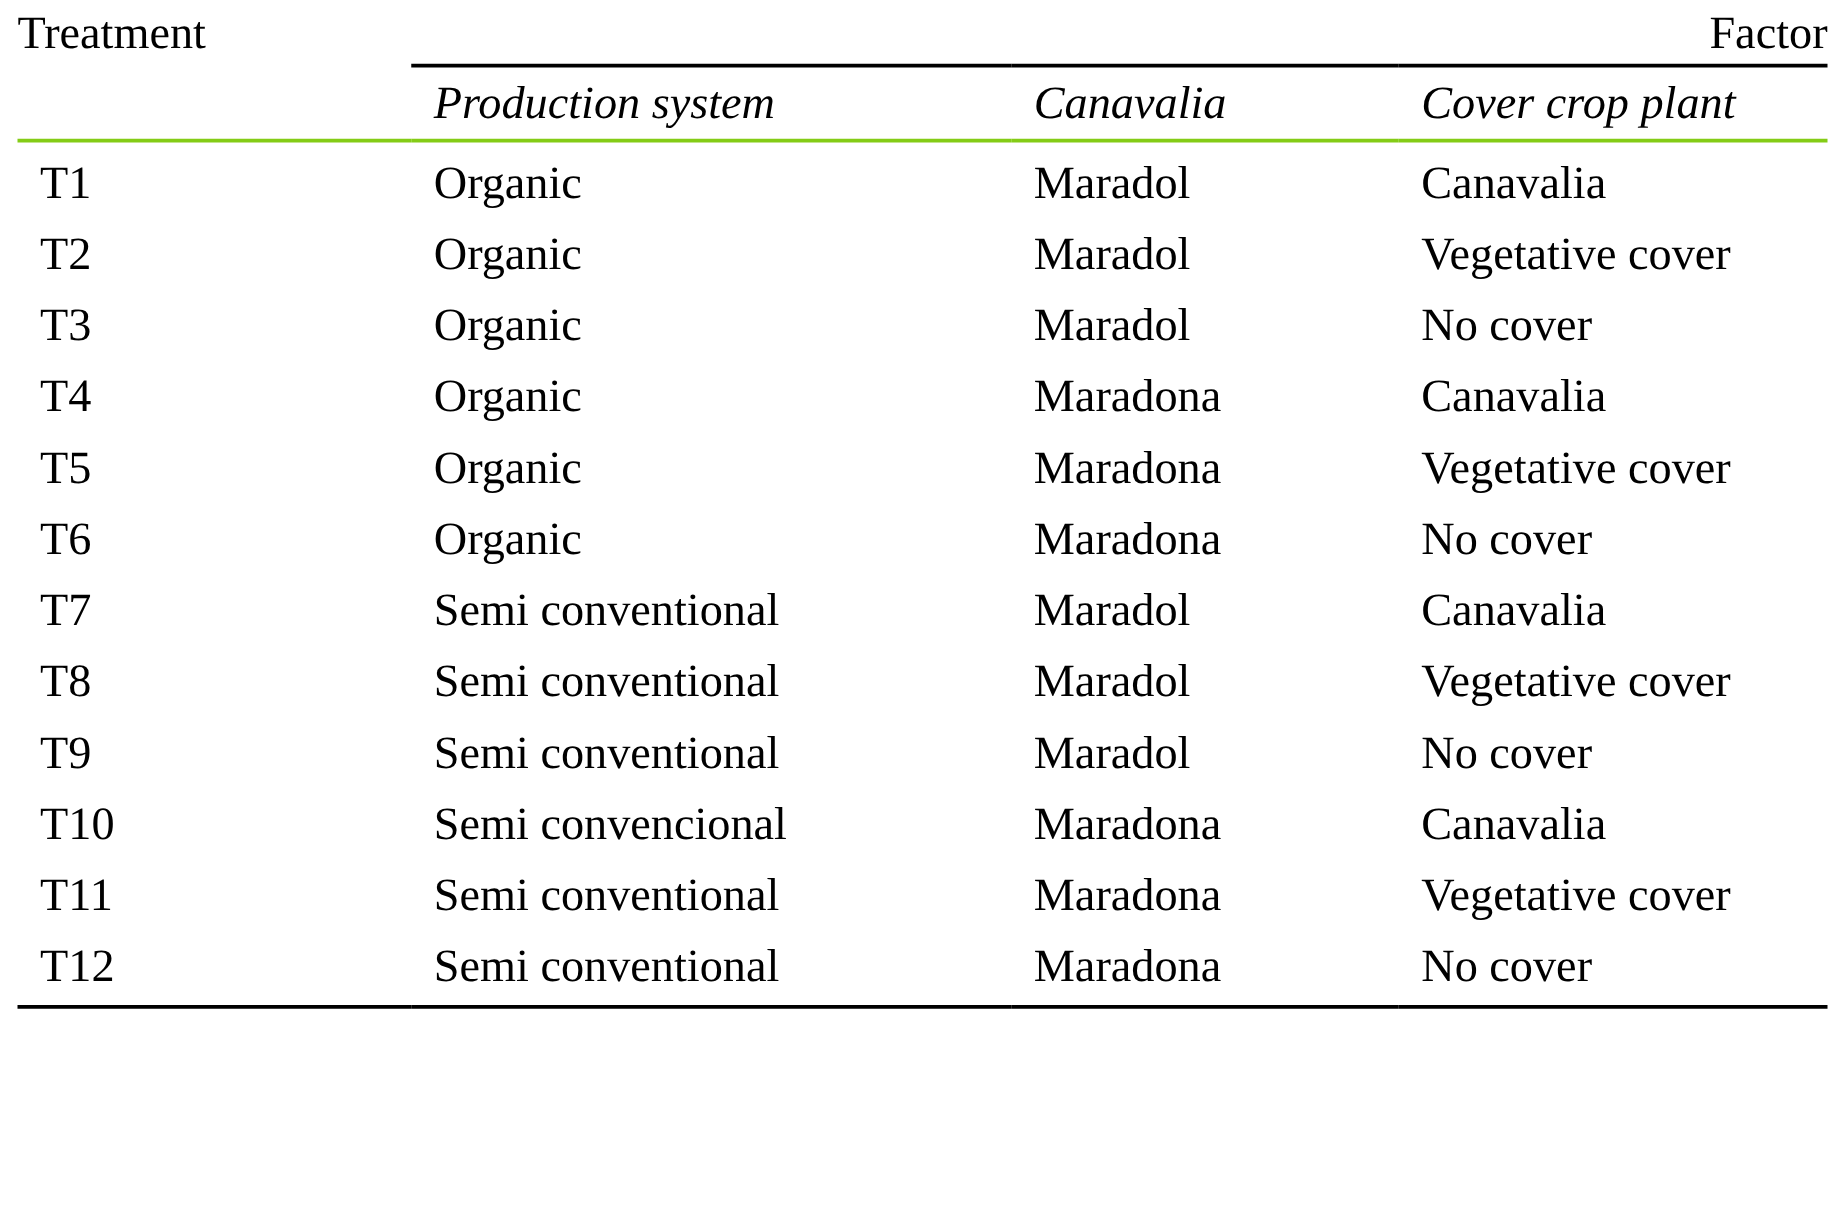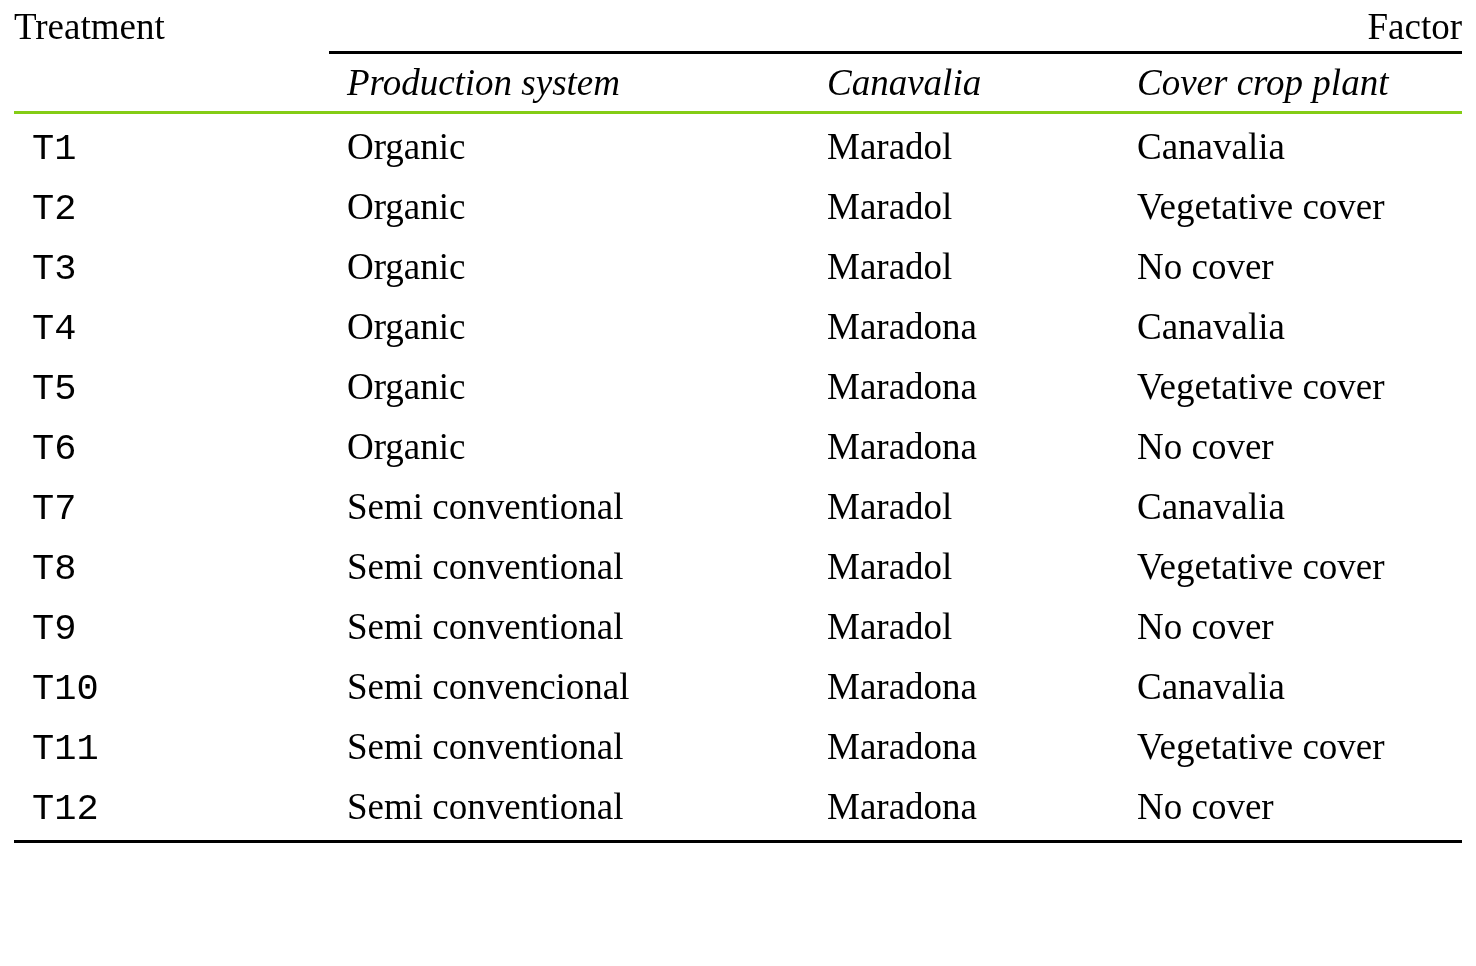--- a/index.html
+++ b/index.html
@@ -67,21 +67,20 @@
   tbody tr td {
     padding: 10px 0 10px 0;
     vertical-align: baseline;
   }
   td.cell {
     padding-left: 18px;
     margin-top: 28px;
   }
   td.cell-treatment {
     padding-left: 18px;
-    font-family: Liberation Mono, monospace;
   }
   .rule-bottom {
     border-bottom: 3px solid #000;
   }
 
   tbody tr:first-child td {
     padding-top: 14px;
   }
   tbody tr:last-child td {
     padding-bottom: 12px;

